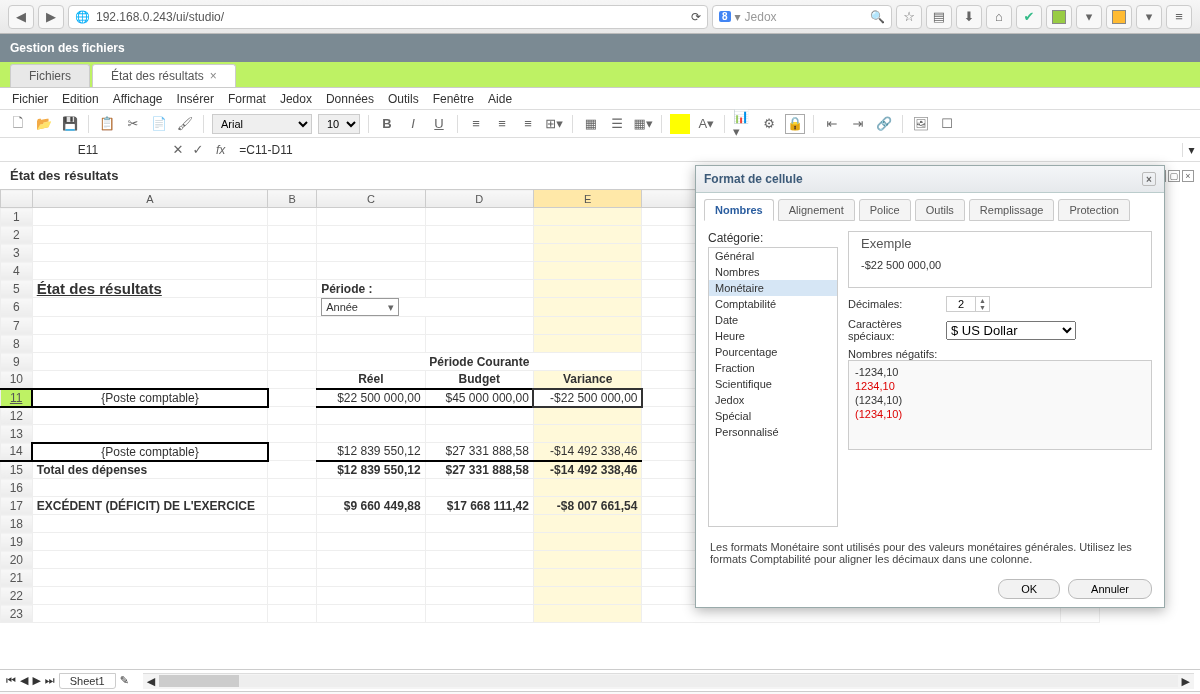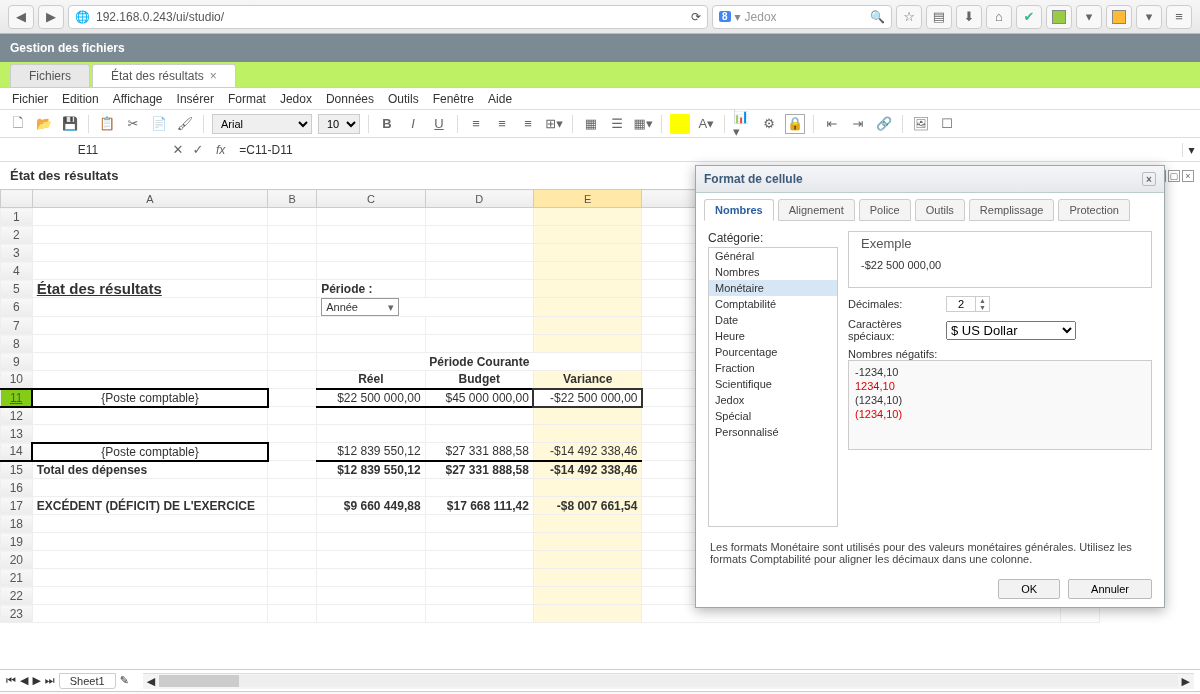--- a/index.html
+++ b/index.html
@@ -53,27 +53,27 @@
 .spin { display:flex; border:1px solid #ccc; }
 .spin input { width:28px; border:none; text-align:center; font-size:11px; }
 .spin .arrs { display:flex; flex-direction:column; border-left:1px solid #ccc; }
 .spin .arrs span { font-size:7px; padding:0 3px; line-height:7px; color:#666; }
 select.wide { width:130px; font-size:13px; }
 .neglist { border:1px solid #ccc; height:90px; padding:4px 6px; background:#f9f9f9; }
 .neglist div { padding:1px 0; }
 .red { color:#d00; }
 .hint { font-size:11px; color:#444; padding:10px 14px 6px; }
 .dlgbtns { display:flex; justify-content:flex-end; gap:8px; padding:8px 12px; }
-.dlgbtn { border:1px solid #bbb; background:#f2f2f2; padding:3px 22px; border-radius:2px; font-size:11px; }
+.dlgbtn { border:1px solid #bbb; background:#f2f2f2; padding:3px 22px; border-radius:9px; font-size:11px; }
 .wsicons { position:absolute; top:170px; right:6px; display:flex; gap:2px; }
 .wsicons div { width:12px; height:12px; border:1px solid #999; font-size:9px; display:flex; align-items:center; justify-content:center; color:#666; }
 .sheetbar { height:22px; border-top:1px solid #ccc; display:flex; align-items:center; padding:0 6px; gap:4px; font-size:11px; }
 .sheettab { background:#fff; border:1px solid #ccc; padding:1px 10px; border-radius:0 0 3px 3px; }
 .statusbar { height:20px; border-top:1px solid #ccc; display:flex; justify-content:flex-end; align-items:center; gap:12px; padding:0 10px; font-size:11px; color:#444; background:#fafafa; }
-.rowh.selrow { background:#84cc16;text-decoration:underline; }
+.rowh.selrow { background:#bef264;text-decoration:underline; }
 .dropdown { border:1px solid #999; padding:0 4px; height:18px; display:inline-flex; align-items:center; gap:30px; font-size:11px; }
 .dropdown::after { content:"▾"; color:#666; }
 .hscroll { height:16px; border-top:1px solid #ddd; background:#f4f4f4; display:flex; align-items:center; }
 .hscroll .track { flex:1; height:12px; background:#eee; position:relative; }
 .hscroll .thumb { position:absolute; left:0; width:80px; height:12px; background:#ccc; }
 .gsq { display:inline-block; width:14px;height:14px;background:#2a7; border:1px solid #888;}
 </style>
 </head>
 <body>
 

